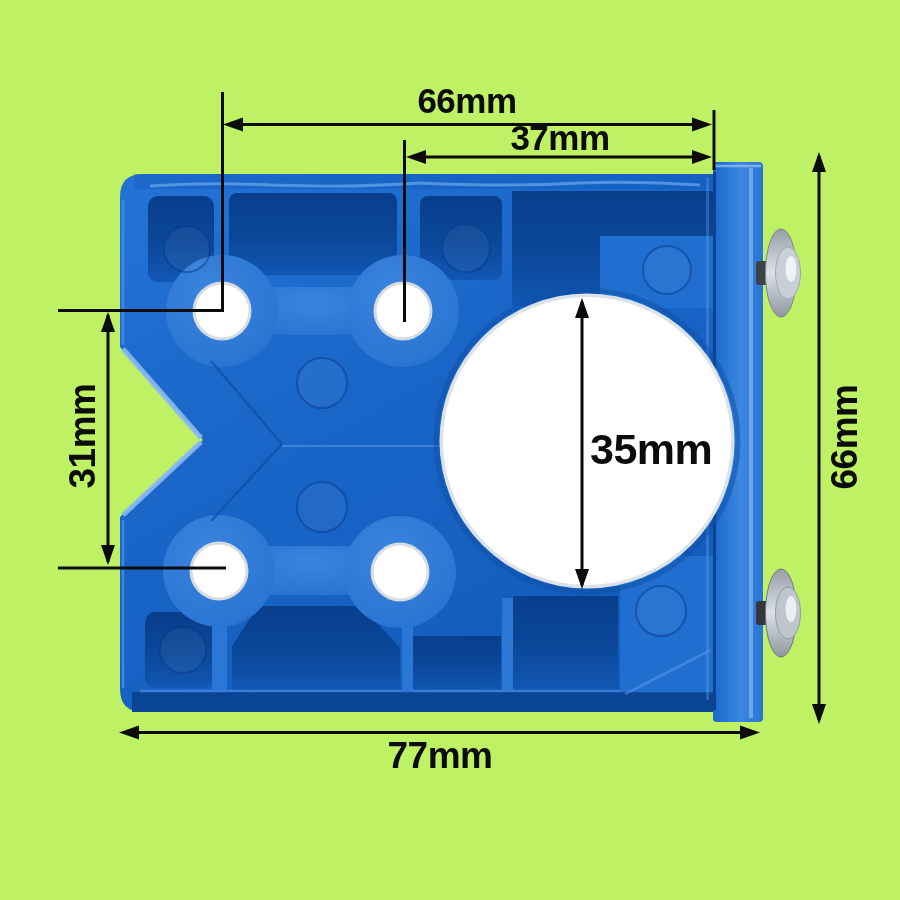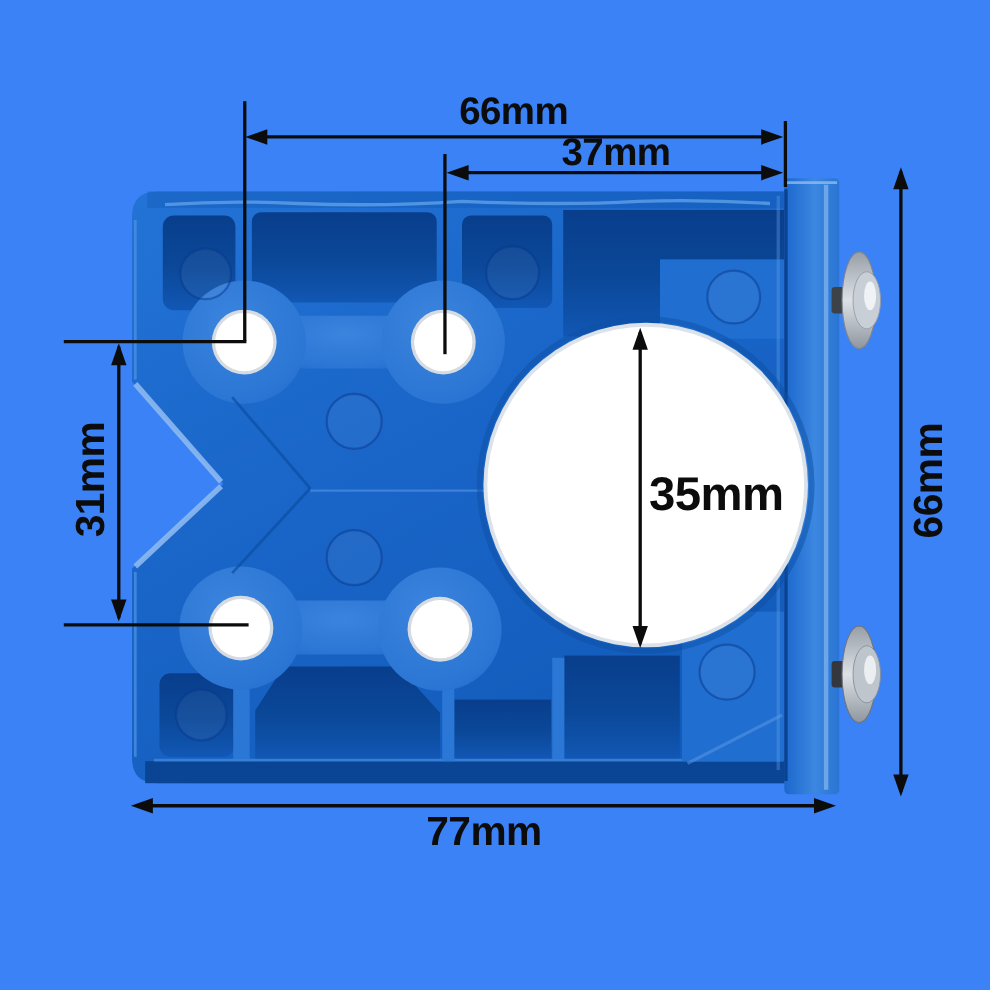--- a/index.html
+++ b/index.html
@@ -1,19 +1,19 @@
 <!DOCTYPE html>
 <html><head>
 <meta charset="utf-8">
 <style>
   html,body{margin:0;padding:0;background:#ffffff;}
   .stage{
     position:relative;
     width:900px;height:900px;
-    background:#3b82f6;
+    background:#bef264;
     overflow:hidden;
     font-family:"Liberation Sans", sans-serif;
   }
   svg{display:block;}
   text.dim{
     font-family:"Liberation Sans", sans-serif;
     font-weight:600;
     fill:#0c0c0c;
     letter-spacing:-0.5px;
   }

